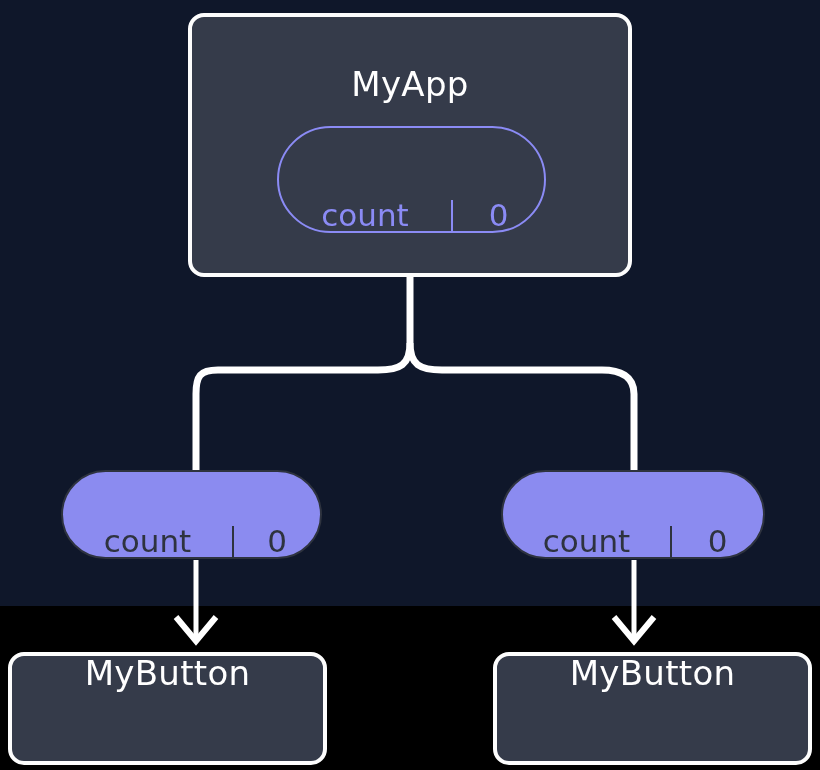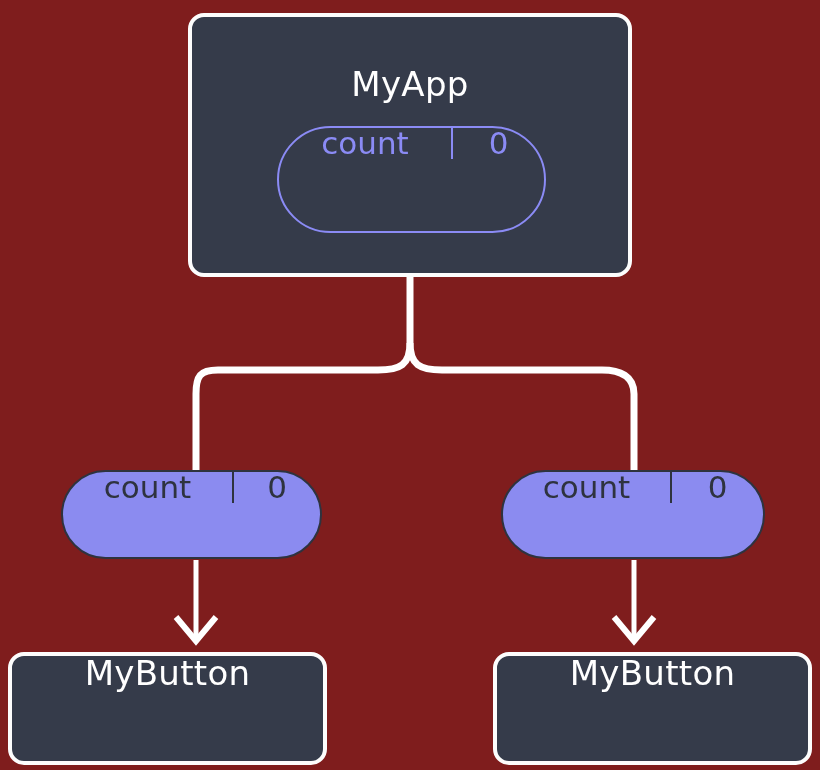--- a/index.html
+++ b/index.html
@@ -10,22 +10,22 @@
   }
   body {
     width: 820px;
     height: 770px;
     overflow: hidden;
     font-family: "DejaVu Sans", "Liberation Sans", sans-serif;
   }
   #diagram-root {
     position: relative;
     width: 820px;
-    height: 770px;
-    background: #7f1d1d;
+    height: 606px;
+    background: #0f172a;
   }
   .edge-layer {
     position: absolute;
     left: 0;
     top: 0;
     width: 820px;
     height: 770px;
     pointer-events: none;
   }
   
@@ -66,21 +66,21 @@
   #component-mybutton-right {
     left: 493px;
     top: 652px;
     width: 319px;
   }
   
   .state-pill {
     position: absolute;
     box-sizing: border-box;
     display: flex;
-    align-items: flex-start;
+    align-items: flex-end;
     border-radius: 999px;
     overflow: hidden;
   }
   .state-pill .pill-name,
   .state-pill .pill-value {
     display: flex;
     align-items: center;
     justify-content: center;
     font-size: 31px;
     line-height: 1;

